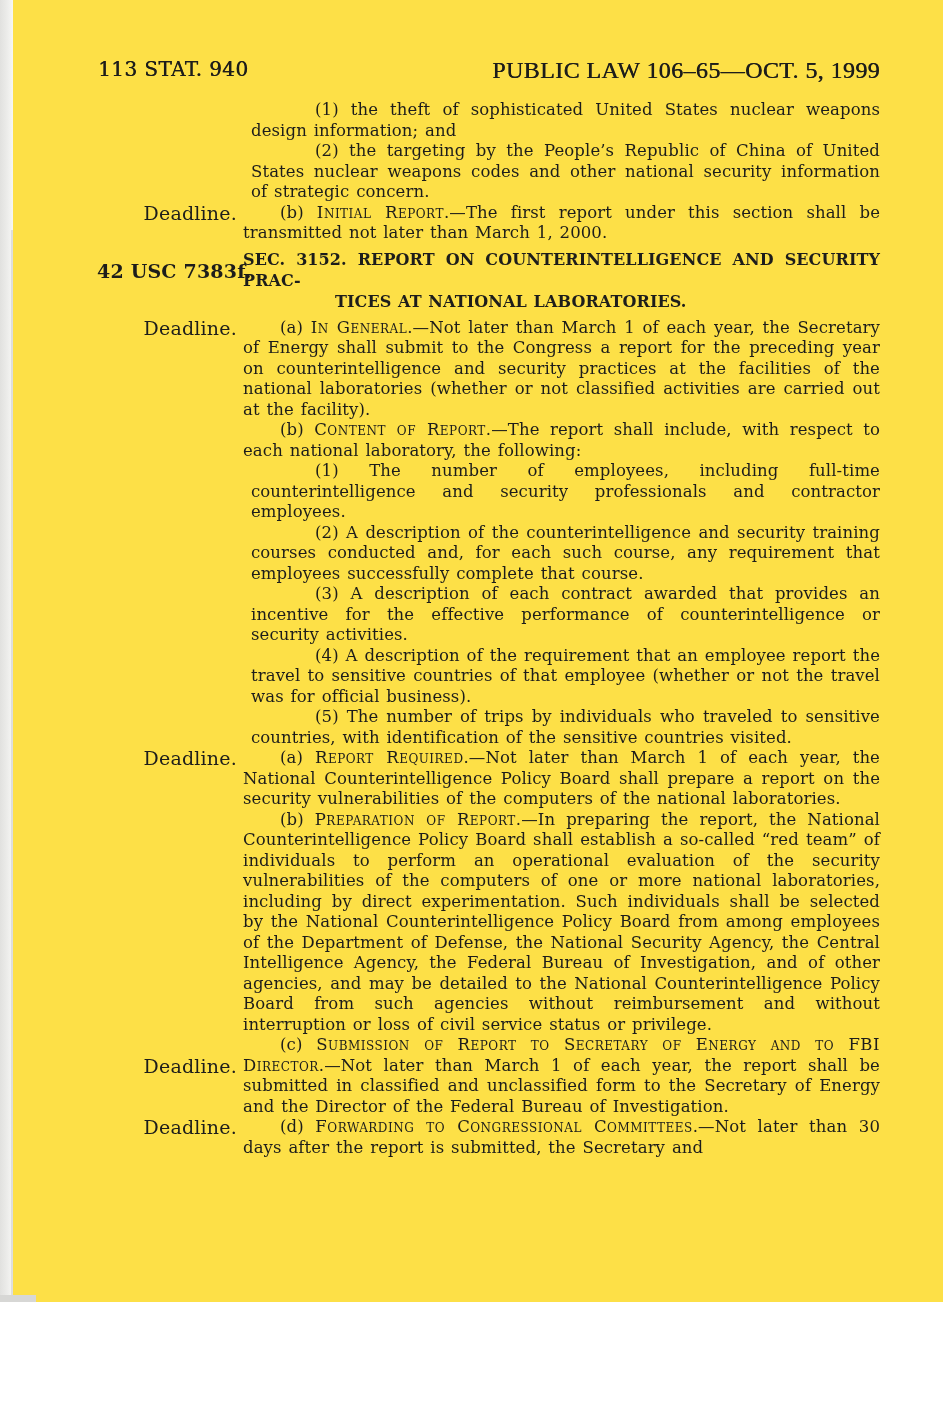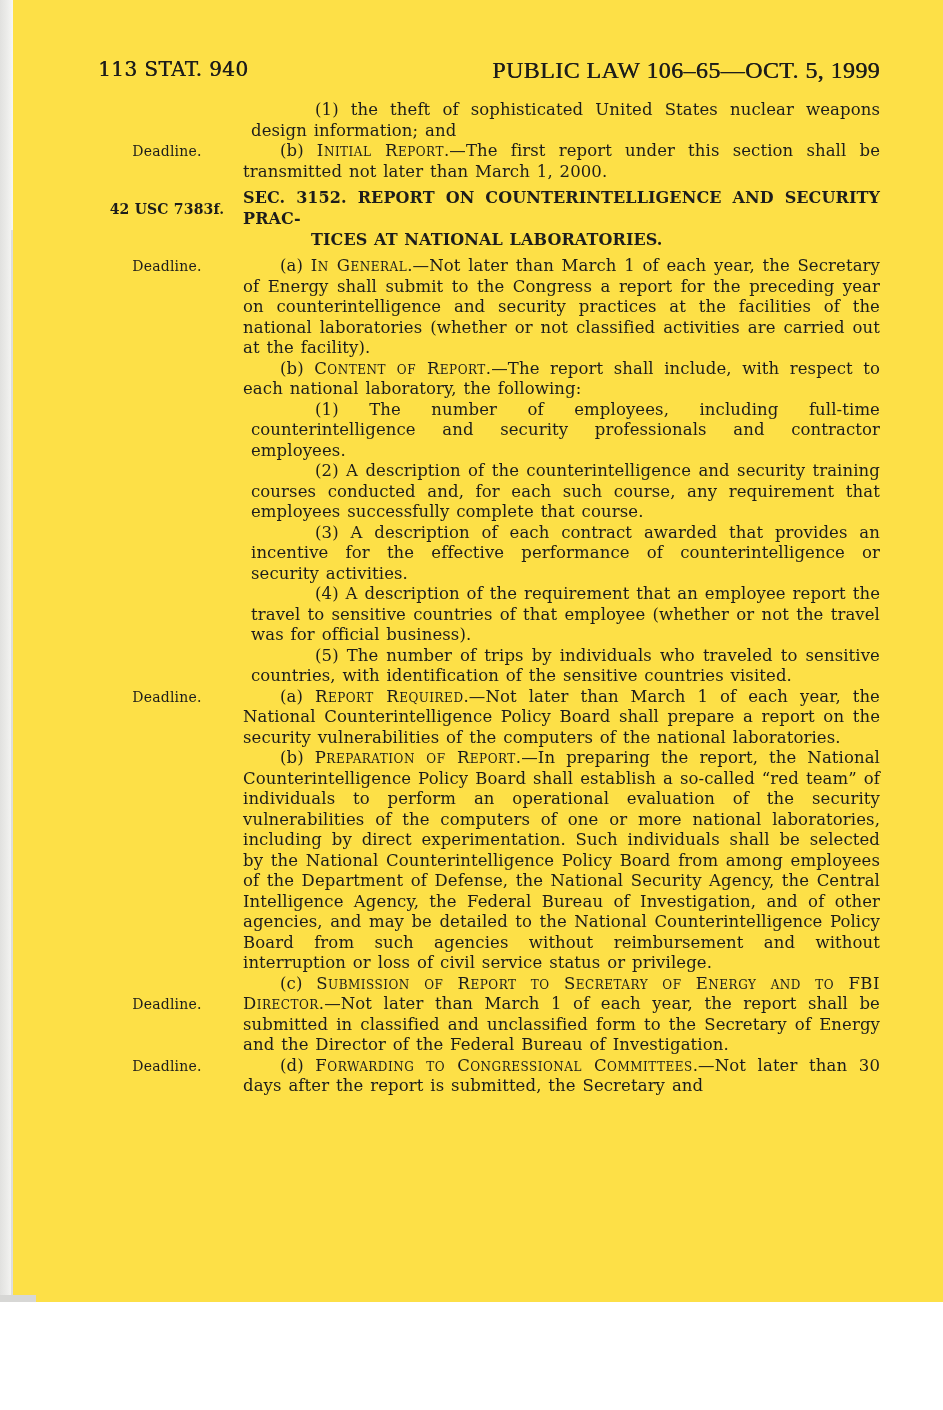--- a/index.html
+++ b/index.html
@@ -54,43 +54,44 @@
   .block { position:relative; }
   .para    { text-indent:37px; }
   .subpara { margin-left:8px; text-indent:64px; }
   .sc { font-variant:small-caps; letter-spacing:.5px; }
   .heading {
     font-weight:bold; font-size:16px; line-height:21px;
     margin:5px 0 6px 0; letter-spacing:.1px; word-spacing:1px;
     text-indent:0;
   }
   .h-first { text-align:justify; text-align-last:justify; }
-  .h-rest  { margin-left:68px; text-align:right; text-align-last:left; }
+  .h-rest  { margin-left:92px; text-align:right; text-align-last:left; }
   .margin-note {
     position:absolute; left:-146px; width:140px;
-    font-size:14px; line-height:20.5px; letter-spacing:.2px;
-    text-align:center; text-indent:0; word-spacing:normal;
+    font-size:19px; line-height:20.5px; letter-spacing:.2px;
+    text-align:right; text-indent:0; word-spacing:normal;
     white-space:nowrap;
   }
 </style>
 </head>
 <body>
 
 <div class="page">
   <div class="scan-edge"></div>
   <div class="scan-crease"></div>
   <div class="scan-corner"></div>
 
   <div class="running-head">
     <span class="stat-label">113 STAT. 940</span>
     <span class="law-heading">PUBLIC LAW 106–65—OCT. 5, 1999</span>
   </div>
 
   <div class="doc-body">
       <div class="block subpara"><span class="lead">(1) </span>the theft of sophisticated United States nuclear weapons design information; and</div>
+      <div class="block subpara"><span class="lead">(2) </span>the targeting by the People’s Republic of China of United States nuclear weapons codes and other national security information of strategic concern.</div>
       <div class="block para"><span class="margin-note" style="top: 0px;">Deadline.</span><span class="lead">(b) </span><span class="sc">Initial Report</span>.—The first report under this section shall be transmitted not later than March 1, 2000.</div>
       <div class="block heading">
         <span class="margin-note" style="top: 0px; margin-top: 12px;">42 USC 7383f.</span>
         <div class="h-first">SEC. 3152. REPORT ON COUNTERINTELLIGENCE AND SECURITY PRAC-</div>
         <div class="h-rest">TICES AT NATIONAL LABORATORIES.</div>
       </div>
       <div class="block para"><span class="margin-note" style="top: 0px;">Deadline.</span><span class="lead">(a) </span><span class="sc">In General</span>.—Not later than March 1 of each year, the Secretary of Energy shall submit to the Congress a report for the preceding year on counterintelligence and security practices at the facilities of the national laboratories (whether or not classified activities are carried out at the facility).</div>
       <div class="block para"><span class="lead">(b) </span><span class="sc">Content of Report</span>.—The report shall include, with respect to each national laboratory, the following:</div>
       <div class="block subpara"><span class="lead">(1) </span>The number of employees, including full-time counterintelligence and security professionals and contractor employees.</div>
       <div class="block subpara"><span class="lead">(2) </span>A description of the counterintelligence and security training courses conducted and, for each such course, any requirement that employees successfully complete that course.</div>

